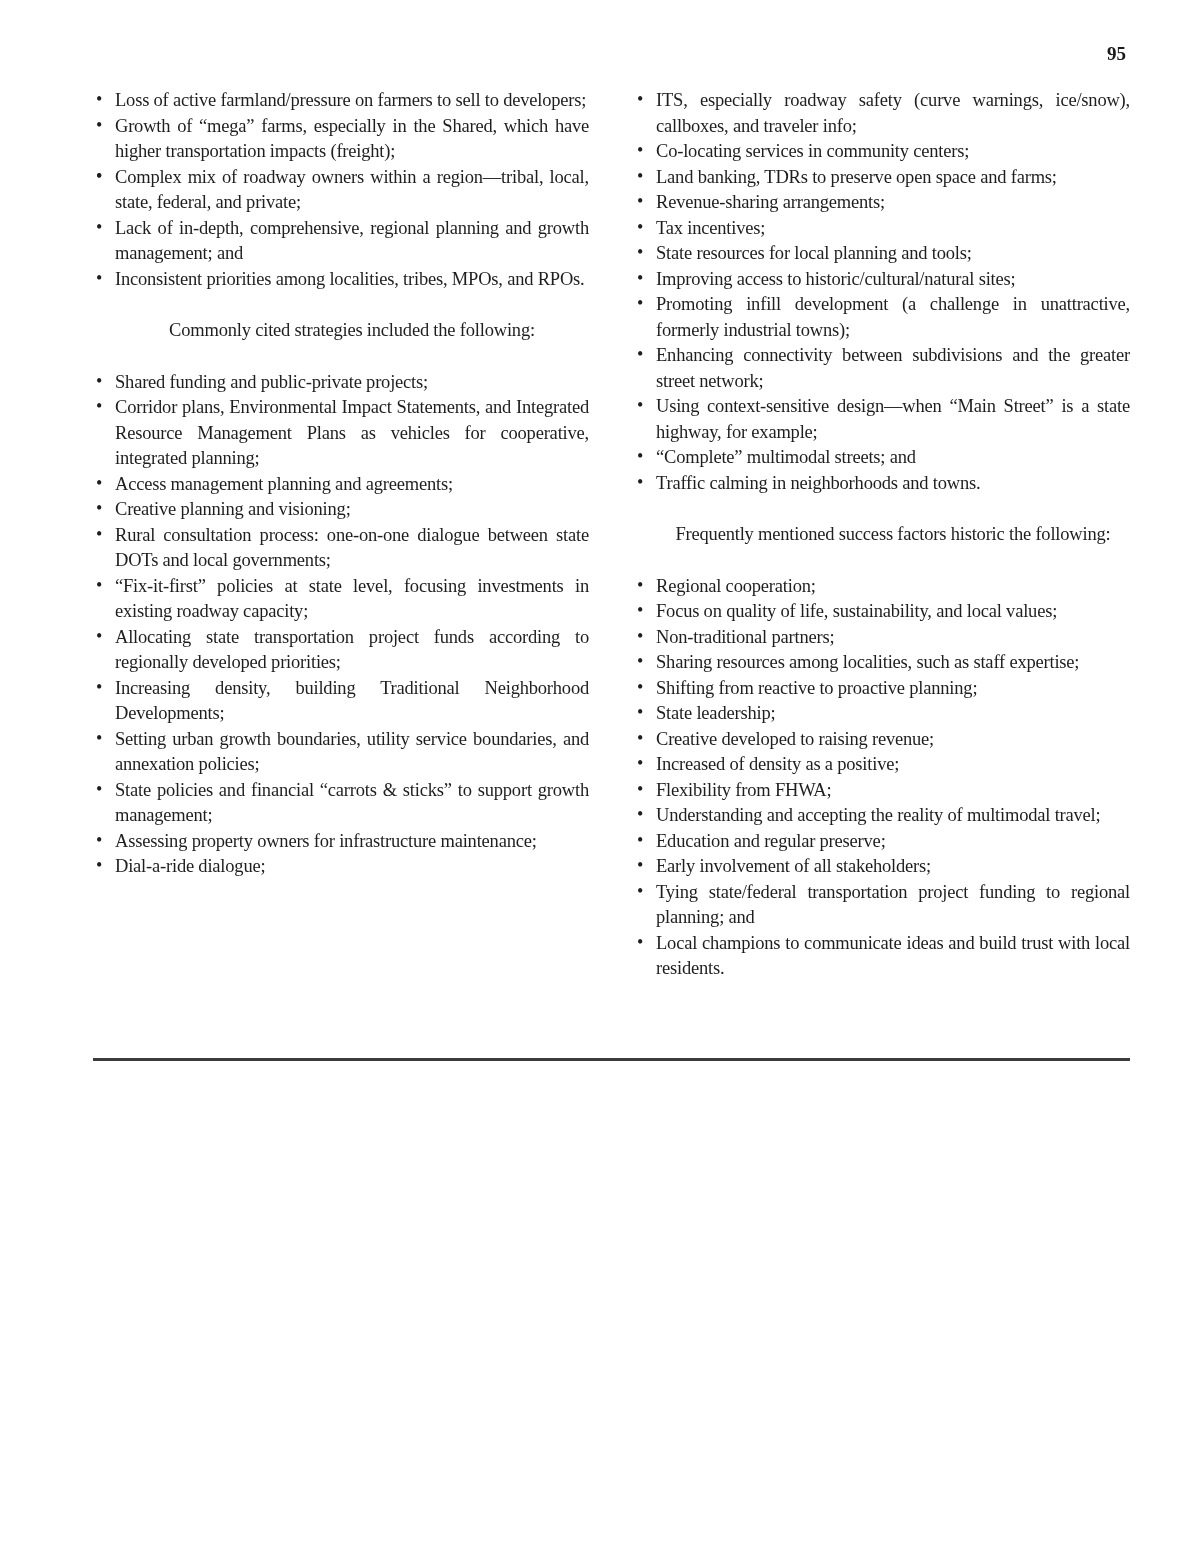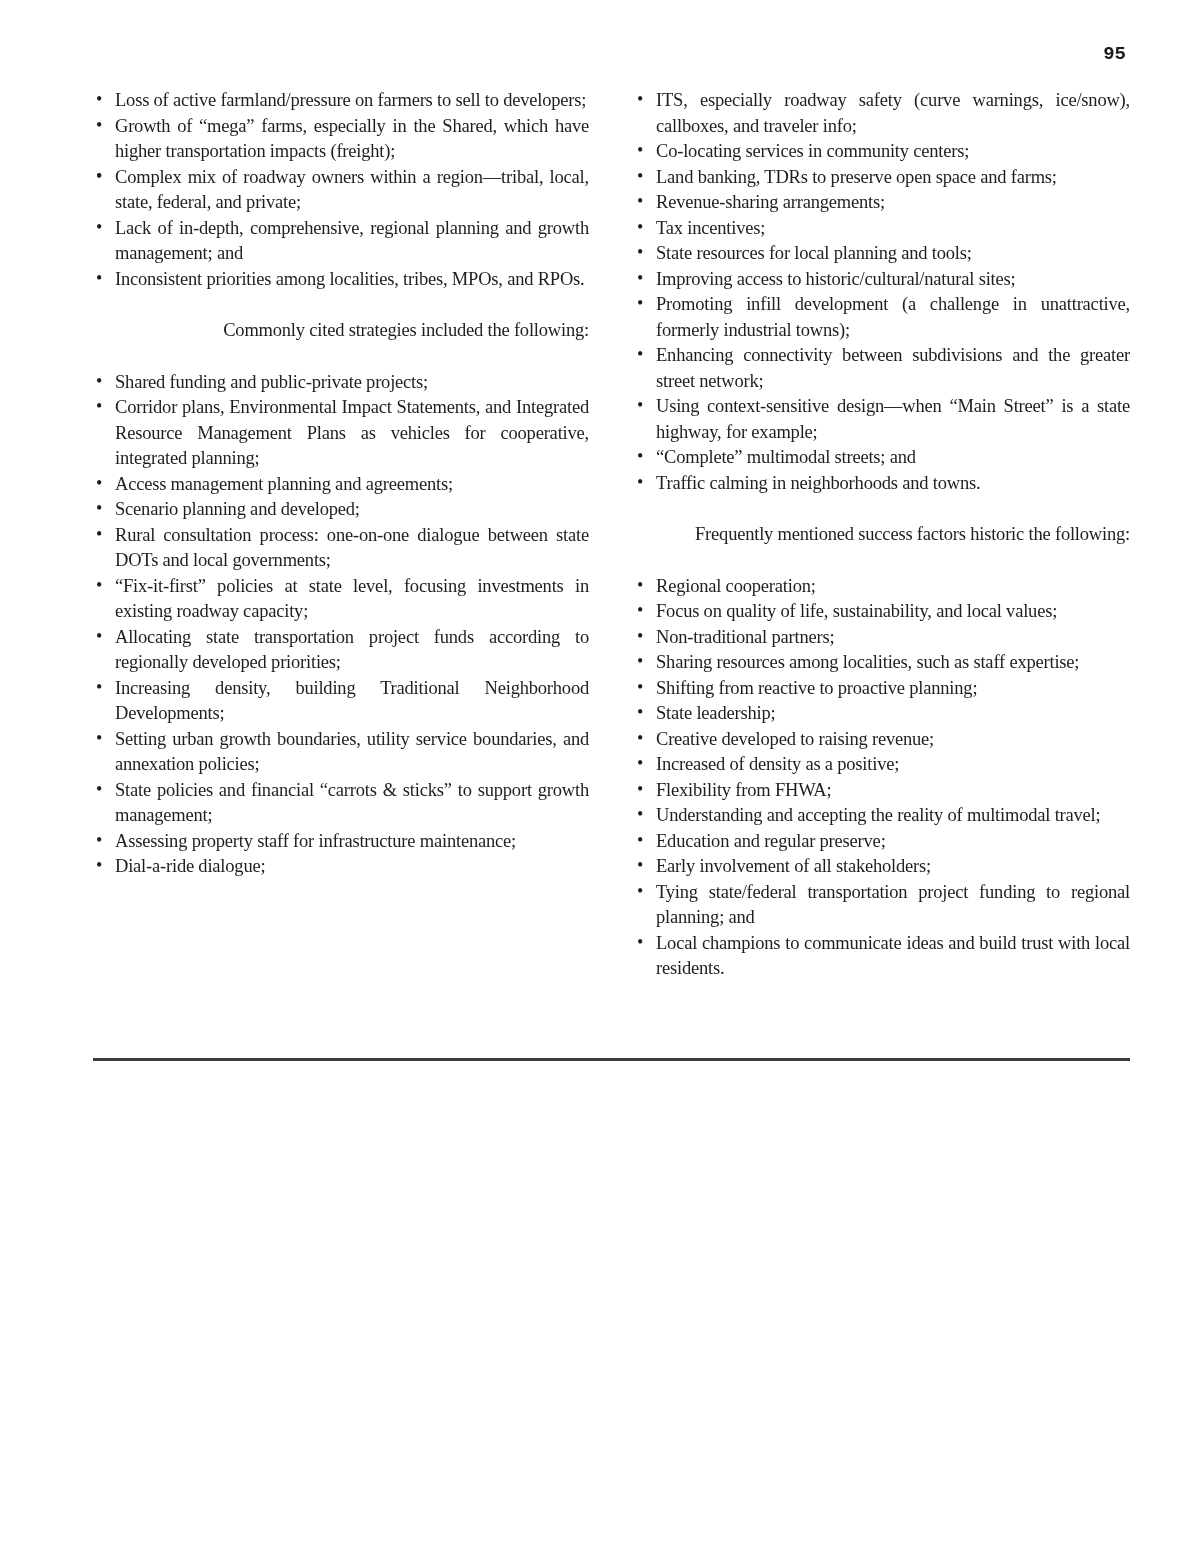--- a/index.html
+++ b/index.html
@@ -13,21 +13,21 @@
     height: 1552px;
     background: #ffffff;
     color: #1e1e1e;
     font-family: "Liberation Serif", serif;
     overflow: hidden;
   }
   .page-number {
     position: absolute;
     top: 43px;
     right: 74px;
-    font-family: Liberation Mono, monospace;
+    font-family: Liberation Serif, serif;
     font-weight: 700;
     font-size: 19px;
     color: #1a1a1a;
   }
   .columns {
     position: absolute;
     top: 88px;
     left: 95px;
     width: 1035px;
     display: flex;
@@ -51,21 +51,21 @@
   }
   .bullet {
     position: absolute;
     left: 1px;
     top: -1px;
     font-size: 18px;
   }
   .lead-in {
     margin: 26px 0;
     text-indent: 20px;
-    text-align: right;
+    text-align: center;
     white-space: nowrap;
   }
   .footnote-rule {
     position: absolute;
     top: 1058px;
     left: 93px;
     width: 1037px;
     height: 3px;
     background: #3c3c3c;
   }
@@ -84,28 +84,28 @@
           <li class="bullet-item"><span class="bullet">•</span></li>
           <li class="bullet-item"><span class="bullet">•</span><span>Complex mix of roadway owners within a region—tribal, local, state, federal, and private;</span></li>
           <li class="bullet-item"><span class="bullet">•</span><span>Lack of in-depth, comprehensive, regional planning and growth management; and</span></li>
           <li class="bullet-item"><span class="bullet">•</span><span>Inconsistent priorities among localities, tribes, MPOs, and RPOs.</span></li>
         </ul>
       <p class="lead-in">Commonly cited strategies included the following:</p>
       <ul class="bullet-list">
           <li class="bullet-item"><span class="bullet">•</span><span>Shared funding and public-private projects;</span></li>
           <li class="bullet-item"><span class="bullet">•</span><span>Corridor plans, Environmental Impact Statements, and Integrated Resource Management Plans as vehicles for cooperative, integrated planning;</span></li>
           <li class="bullet-item"><span class="bullet">•</span><span>Access management planning and agreements;</span></li>
-          <li class="bullet-item"><span class="bullet">•</span><span>Scenario planning and developed;</span></li>
+          <li class="bullet-item"><span class="bullet">•</span><span>Creative planning and visioning;</span></li>
           <li class="bullet-item"><span class="bullet">•</span><span>Rural consultation process: one-on-one dialogue between state DOTs and local governments;</span></li>
           <li class="bullet-item"><span class="bullet">•</span><span>“Fix-it-first” policies at state level, focusing investments in existing roadway capacity;</span></li>
           <li class="bullet-item"><span class="bullet">•</span><span>Allocating state transportation project funds according to regionally developed priorities;</span></li>
           <li class="bullet-item"><span class="bullet">•</span><span>Increasing density, building Traditional Neighborhood Developments;</span></li>
           <li class="bullet-item"><span class="bullet">•</span><span>Setting urban growth boundaries, utility service boundaries, and annexation policies;</span></li>
           <li class="bullet-item"><span class="bullet">•</span><span>State policies and financial “carrots &amp; sticks” to support growth management;</span></li>
-          <li class="bullet-item"><span class="bullet">•</span><span>Assessing property staff for infrastructure maintenance;</span></li>
+          <li class="bullet-item"><span class="bullet">•</span><span>Assessing property owners for infrastructure maintenance;</span></li>
           <li class="bullet-item"><span class="bullet">•</span><span>Dial-a-ride dialogue;</span></li>
         </ul>
     </div>
 
     <div class="column">
       <ul class="bullet-list">
           <li class="bullet-item"><span class="bullet">•</span><span>ITS, especially roadway safety (curve warnings, ice/snow), callboxes, and traveler info;</span></li>
           <li class="bullet-item"><span class="bullet">•</span><span>Co-locating services in community centers;</span></li>
           <li class="bullet-item"><span class="bullet">•</span><span>Land banking, TDRs to preserve open space and farms;</span></li>
           <li class="bullet-item"><span class="bullet">•</span><span>Revenue-sharing arrangements;</span></li>

